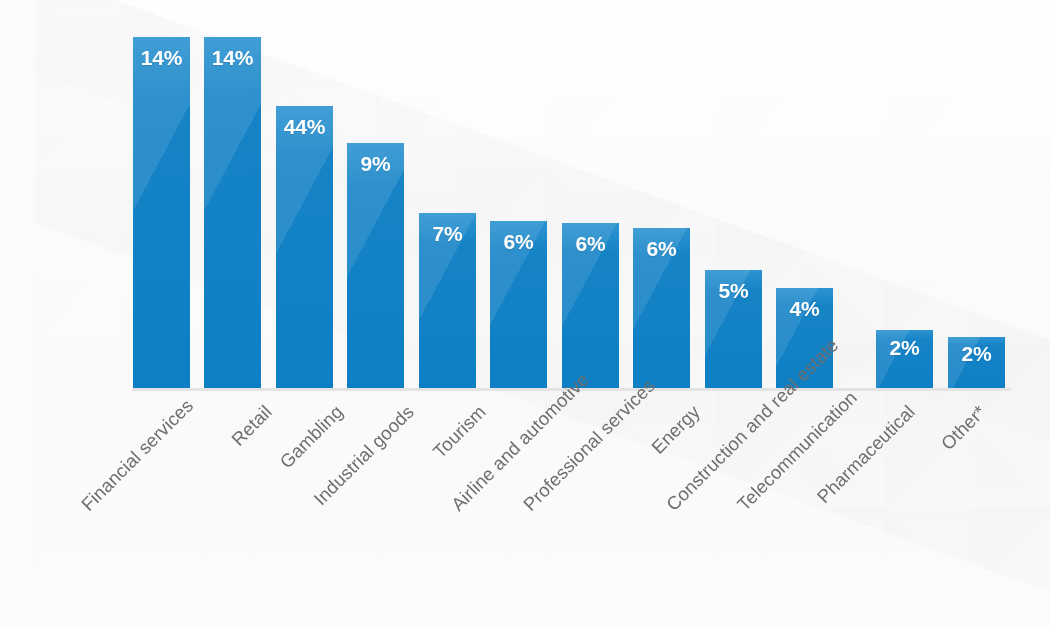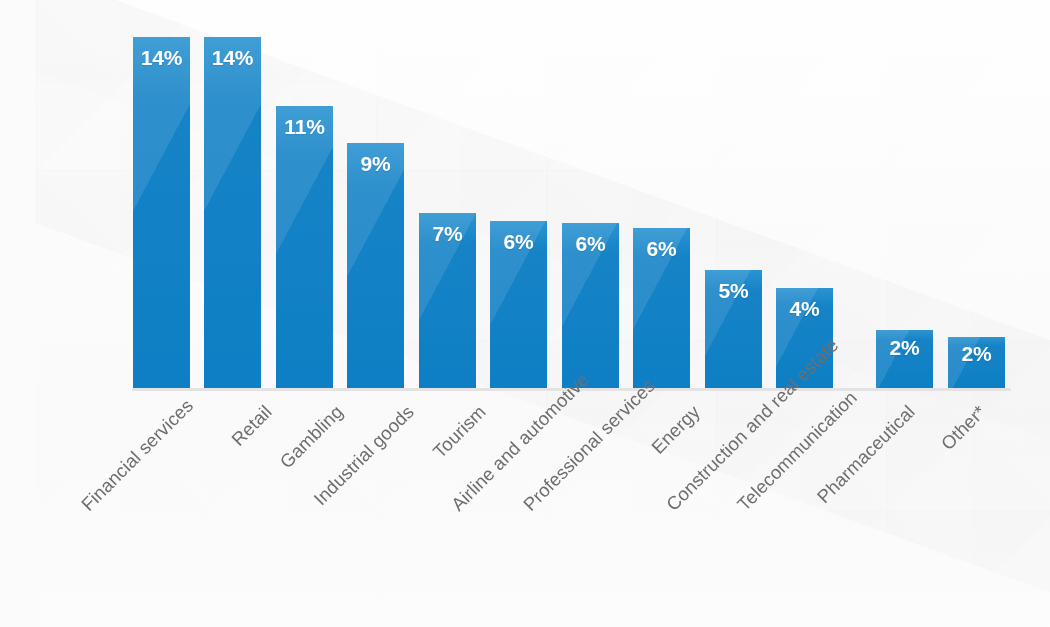--- a/index.html
+++ b/index.html
@@ -122,21 +122,21 @@
 
     <div class="bar" style="left:97px; top:37px; height:351px;">
       <span class="bar-value">14%</span>
     </div>
 
     <div class="bar" style="left:168px; top:37px; height:351px;">
       <span class="bar-value">14%</span>
     </div>
 
     <div class="bar" style="left:240px; top:106px; height:282px;">
-      <span class="bar-value">11%</span>
+      <span class="bar-value">44%</span>
     </div>
 
     <div class="bar" style="left:311px; top:143px; height:245px;">
       <span class="bar-value">9%</span>
     </div>
 
     <div class="bar" style="left:383px; top:213px; height:175px;">
       <span class="bar-value">7%</span>
     </div>
 

